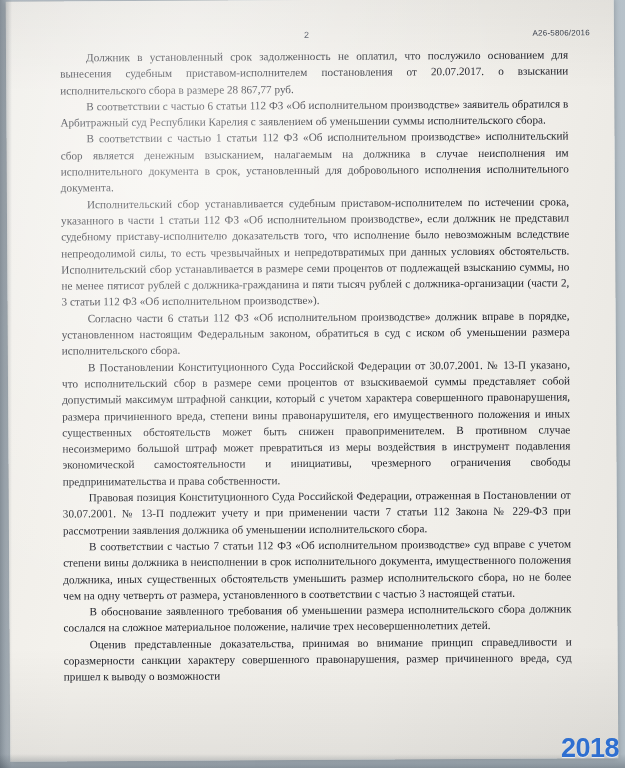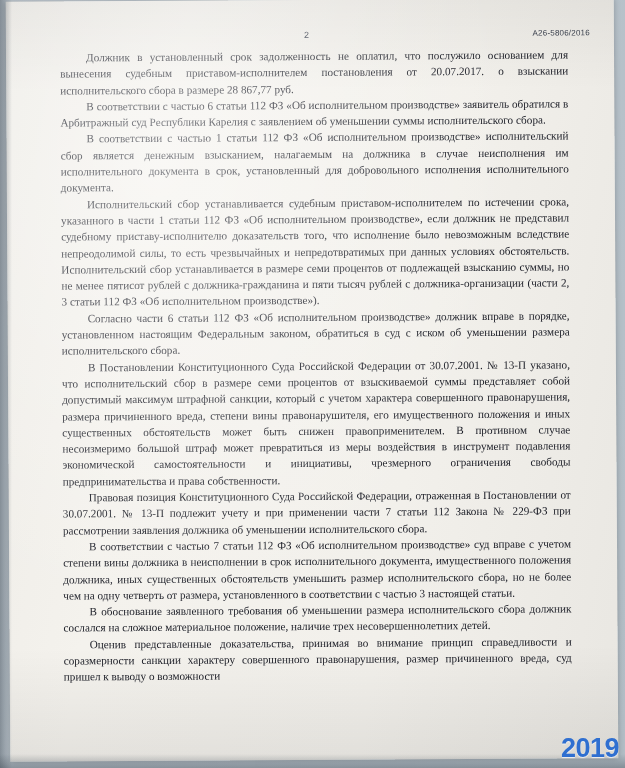--- a/index.html
+++ b/index.html
@@ -134,14 +134,14 @@
       <p>В соответствии с частью 7 статьи 112 ФЗ «Об исполнительном производстве» суд вправе с учетом степени вины должника в неисполнении в срок исполнительного документа, имущественного положения должника, иных существенных обстоятельств уменьшить размер исполнительского сбора, но не более чем на одну четверть от размера, установленного в соответствии с частью 3 настоящей статьи.</p>
       <p>В обоснование заявленного требования об уменьшении размера исполнительского сбора должник сослался на сложное материальное положение, наличие трех несовершеннолетних детей.</p>
       <p>Оценив представленные доказательства, принимая во внимание принцип справедливости и соразмерности санкции характеру совершенного правонарушения, размер причиненного вреда, суд пришел к выводу о возможности</p>
     </div>
 
   </div>
 
   <div class="edge-shadow-left"></div>
   <div class="edge-shadow-bottom"></div>
 
-  <div class="watermark">2019</div>
+  <div class="watermark">2018</div>
 </div>
 
 </body></html>

